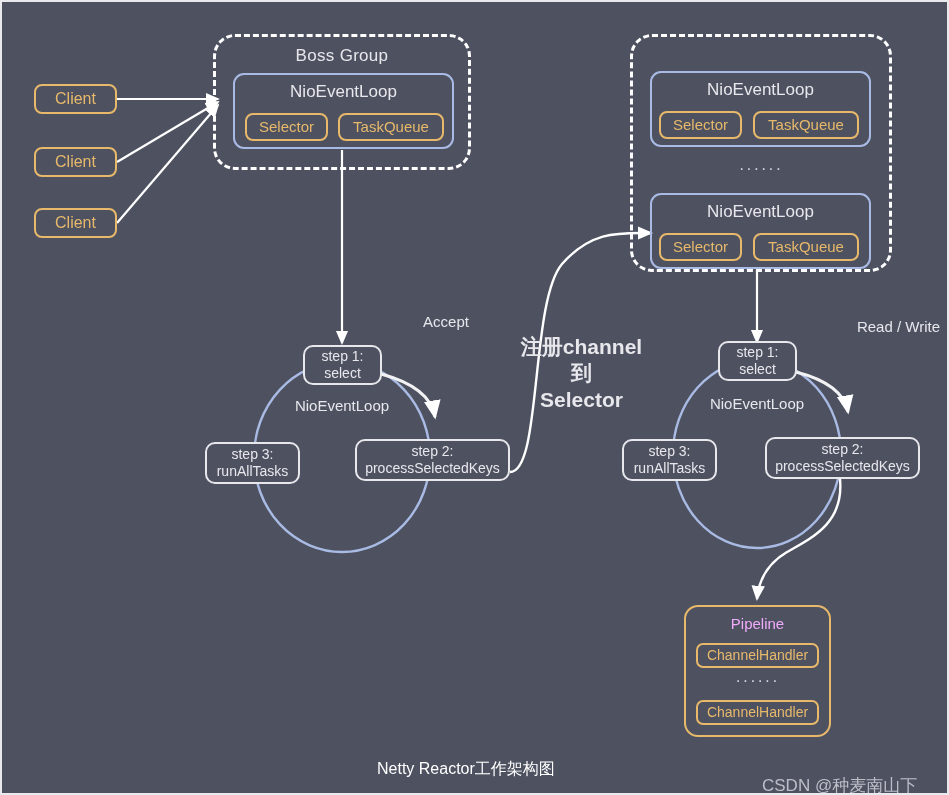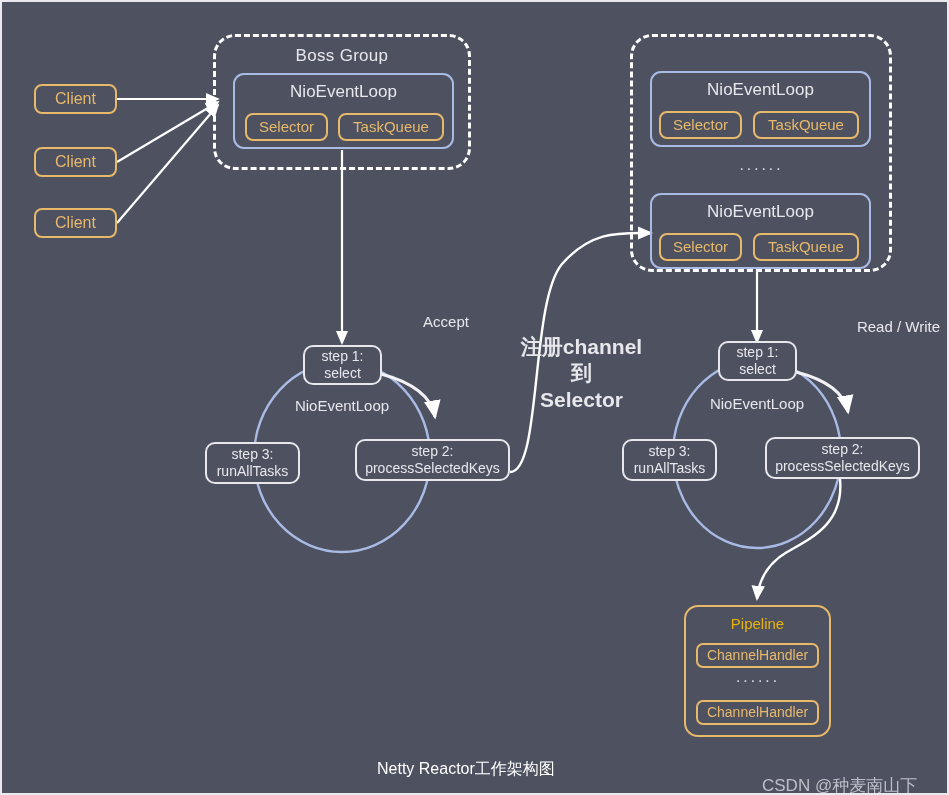--- a/index.html
+++ b/index.html
@@ -199,21 +199,21 @@
   <div class="node step" style="left:763px; top:435px; width:155px; height:42px; flex-direction:column;">
     <span>step 2:</span>
     <span>processSelectedKeys</span>
   </div>
   <div class="node step" style="left:620px; top:437px; width:95px; height:42px; flex-direction:column;">
     <span>step 3:</span>
     <span>runAllTasks</span>
   </div>
 
   <div class="node amber" style="left:682px; top:603px; width:147px; height:132px; border-radius:14px;"></div>
-  <div class="label" style="left:682px; top:613px; width:147px; color:#eab308; font-size:15px;">Pipeline</div>
+  <div class="label" style="left:682px; top:613px; width:147px; color:#f0abfc; font-size:15px;">Pipeline</div>
   <div class="node amber" style="left:694px; top:641px; width:123px; height:25px; font-size:14px; border-radius:7px;">
     <span>ChannelHandler</span>
   </div>
   <div class="dots" style="left:682px; top:670px; width:147px;">······</div>
   <div class="node amber" style="left:694px; top:698px; width:123px; height:25px; font-size:14px; border-radius:7px;">
     <span>ChannelHandler</span>
   </div>
 
   <div class="caption" style="left:375px; top:757px;">Netty Reactor工作架构图</div>
   <div class="watermark" style="left:760px; top:772px;">CSDN @种麦南山下</div>

